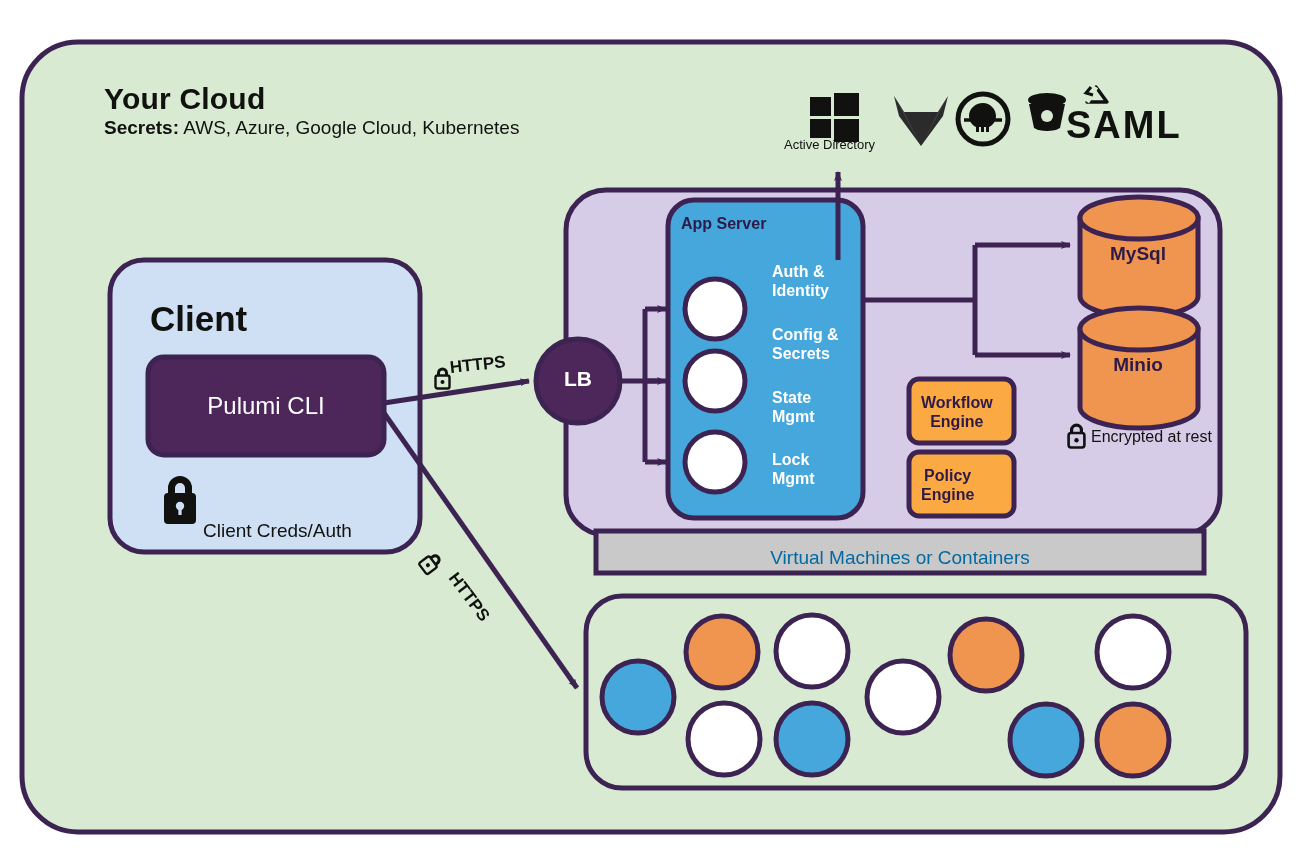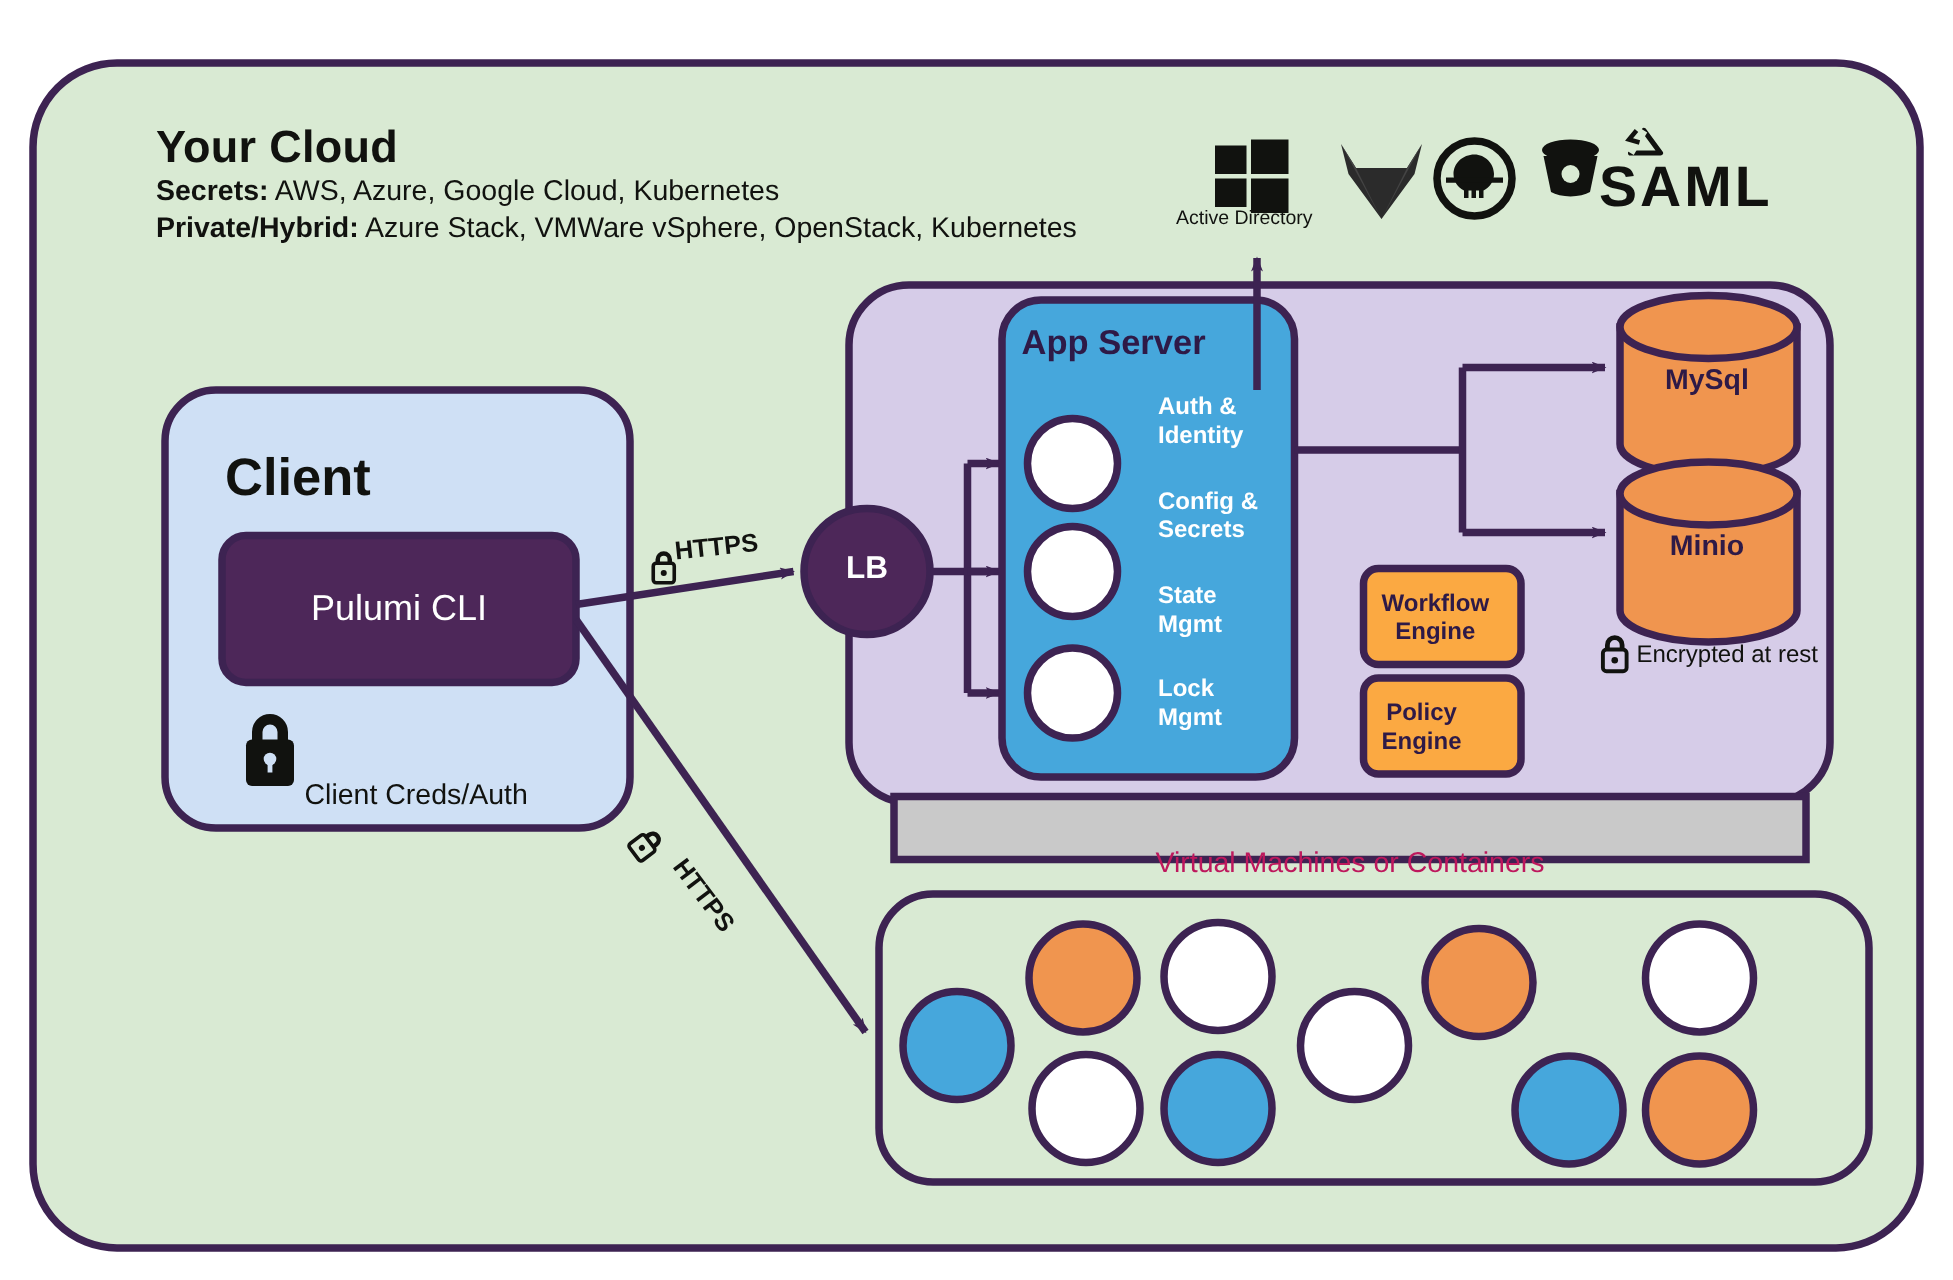--- a/index.html
+++ b/index.html
@@ -17,40 +17,40 @@
 
   
   #client-title{left:150px;top:299px;font-size:35px;font-weight:bold;color:#11120f;}
   #pulumi-cli-label{left:152px;top:392px;width:228px;text-align:center;font-size:24px;color:#ffffff;}
   #client-creds-label{left:203px;top:492px;font-size:19px;color:#11120f;margin-top:28px;}
 
   
   #lb-label{left:538px;top:367px;width:80px;text-align:center;font-size:21px;font-weight:bold;color:#ffffff;}
 
   
-  #app-server-title{left:681px;top:215px;font-size:23px;font-weight:bold;color:#2e1a47;}
+  #app-server-title{left:681px;top:215px;font-size:16px;font-weight:bold;color:#2e1a47;}
   .svc{position:absolute;left:772px;font-size:16px;font-weight:bold;color:#ffffff;line-height:19px;}
   #svc-auth{top:262px;}
   #svc-config{top:325px;}
   #svc-state{top:388px;}
   #svc-lock{top:450px;}
 
   
   .db-label{position:absolute;width:150px;text-align:center;font-size:19px;font-weight:bold;color:#2e1a47;}
   #mysql-label{left:1063px;top:243px;}
   #minio-label{left:1063px;top:354px;}
   #encrypted-label{left:1091px;top:428px;font-size:16px;color:#11120f;}
 
   
   .engine-label{position:absolute;left:921px;font-size:16px;font-weight:bold;color:#2e1a47;line-height:19px;text-align:center;}
   #workflow-engine-label{top:393px;}
   #policy-engine-label{top:466px;}
 
   
-  #vm-label{left:600px;top:565px;width:600px;text-align:center;font-size:19px;color:#be185d;}
+  #vm-label{left:600px;top:547px;width:600px;text-align:center;font-size:19px;color:#0369a1;}
 
   
   #ad-caption{left:784px;top:137px;font-size:13px;color:#11120f;}
   #saml-text{left:1066px;top:104px;font-size:38px;font-weight:bold;color:#11120f;letter-spacing:2px;}
 
   
   #https-1{left:450px;top:358px;font-size:17px;font-weight:bold;color:#11120f;transform:rotate(-6deg);transform-origin:left center;}
   #https-2{left:452px;top:565px;font-size:17px;font-weight:bold;color:#11120f;transform:rotate(53deg);transform-origin:left center;}
 </style>
 </head>
@@ -173,21 +173,20 @@
     </g>
     <g transform="translate(1085,84)">
       <path d="M11,3 L22,18 L2,18 Z" fill="none" stroke="#11120f" stroke-width="3.4" stroke-linejoin="round"></path>
       <path d="M11,3 L2,18" fill="none" stroke="#d9ead3" stroke-width="5"></path>
       <path d="M6,3 L1,9 L8,11" fill="none" stroke="#11120f" stroke-width="3"></path>
     </g>
   </svg>
 
   <div class="lbl" id="cloud-title">Your Cloud</div>
   <div class="lbl" id="cloud-public"><span class="b">Secrets:</span><span> AWS, Azure, Google Cloud, Kubernetes</span></div>
-  <div class="lbl" id="cloud-private"><span class="b">Private/Hybrid:</span><span> Azure Stack, VMWare vSphere, OpenStack, Kubernetes</span></div>
 
   <div class="lbl" id="ad-caption">Active Directory</div>
   <div class="lbl" id="saml-text">SAML</div>
 
   <div class="lbl" id="client-title">Client</div>
   <div class="lbl" id="pulumi-cli-label">Pulumi CLI</div>
   <div class="lbl" id="client-creds-label">Client Creds/Auth</div>
 
   <div class="lbl" id="https-1">HTTPS</div>
   <div class="lbl" id="https-2">HTTPS</div>

